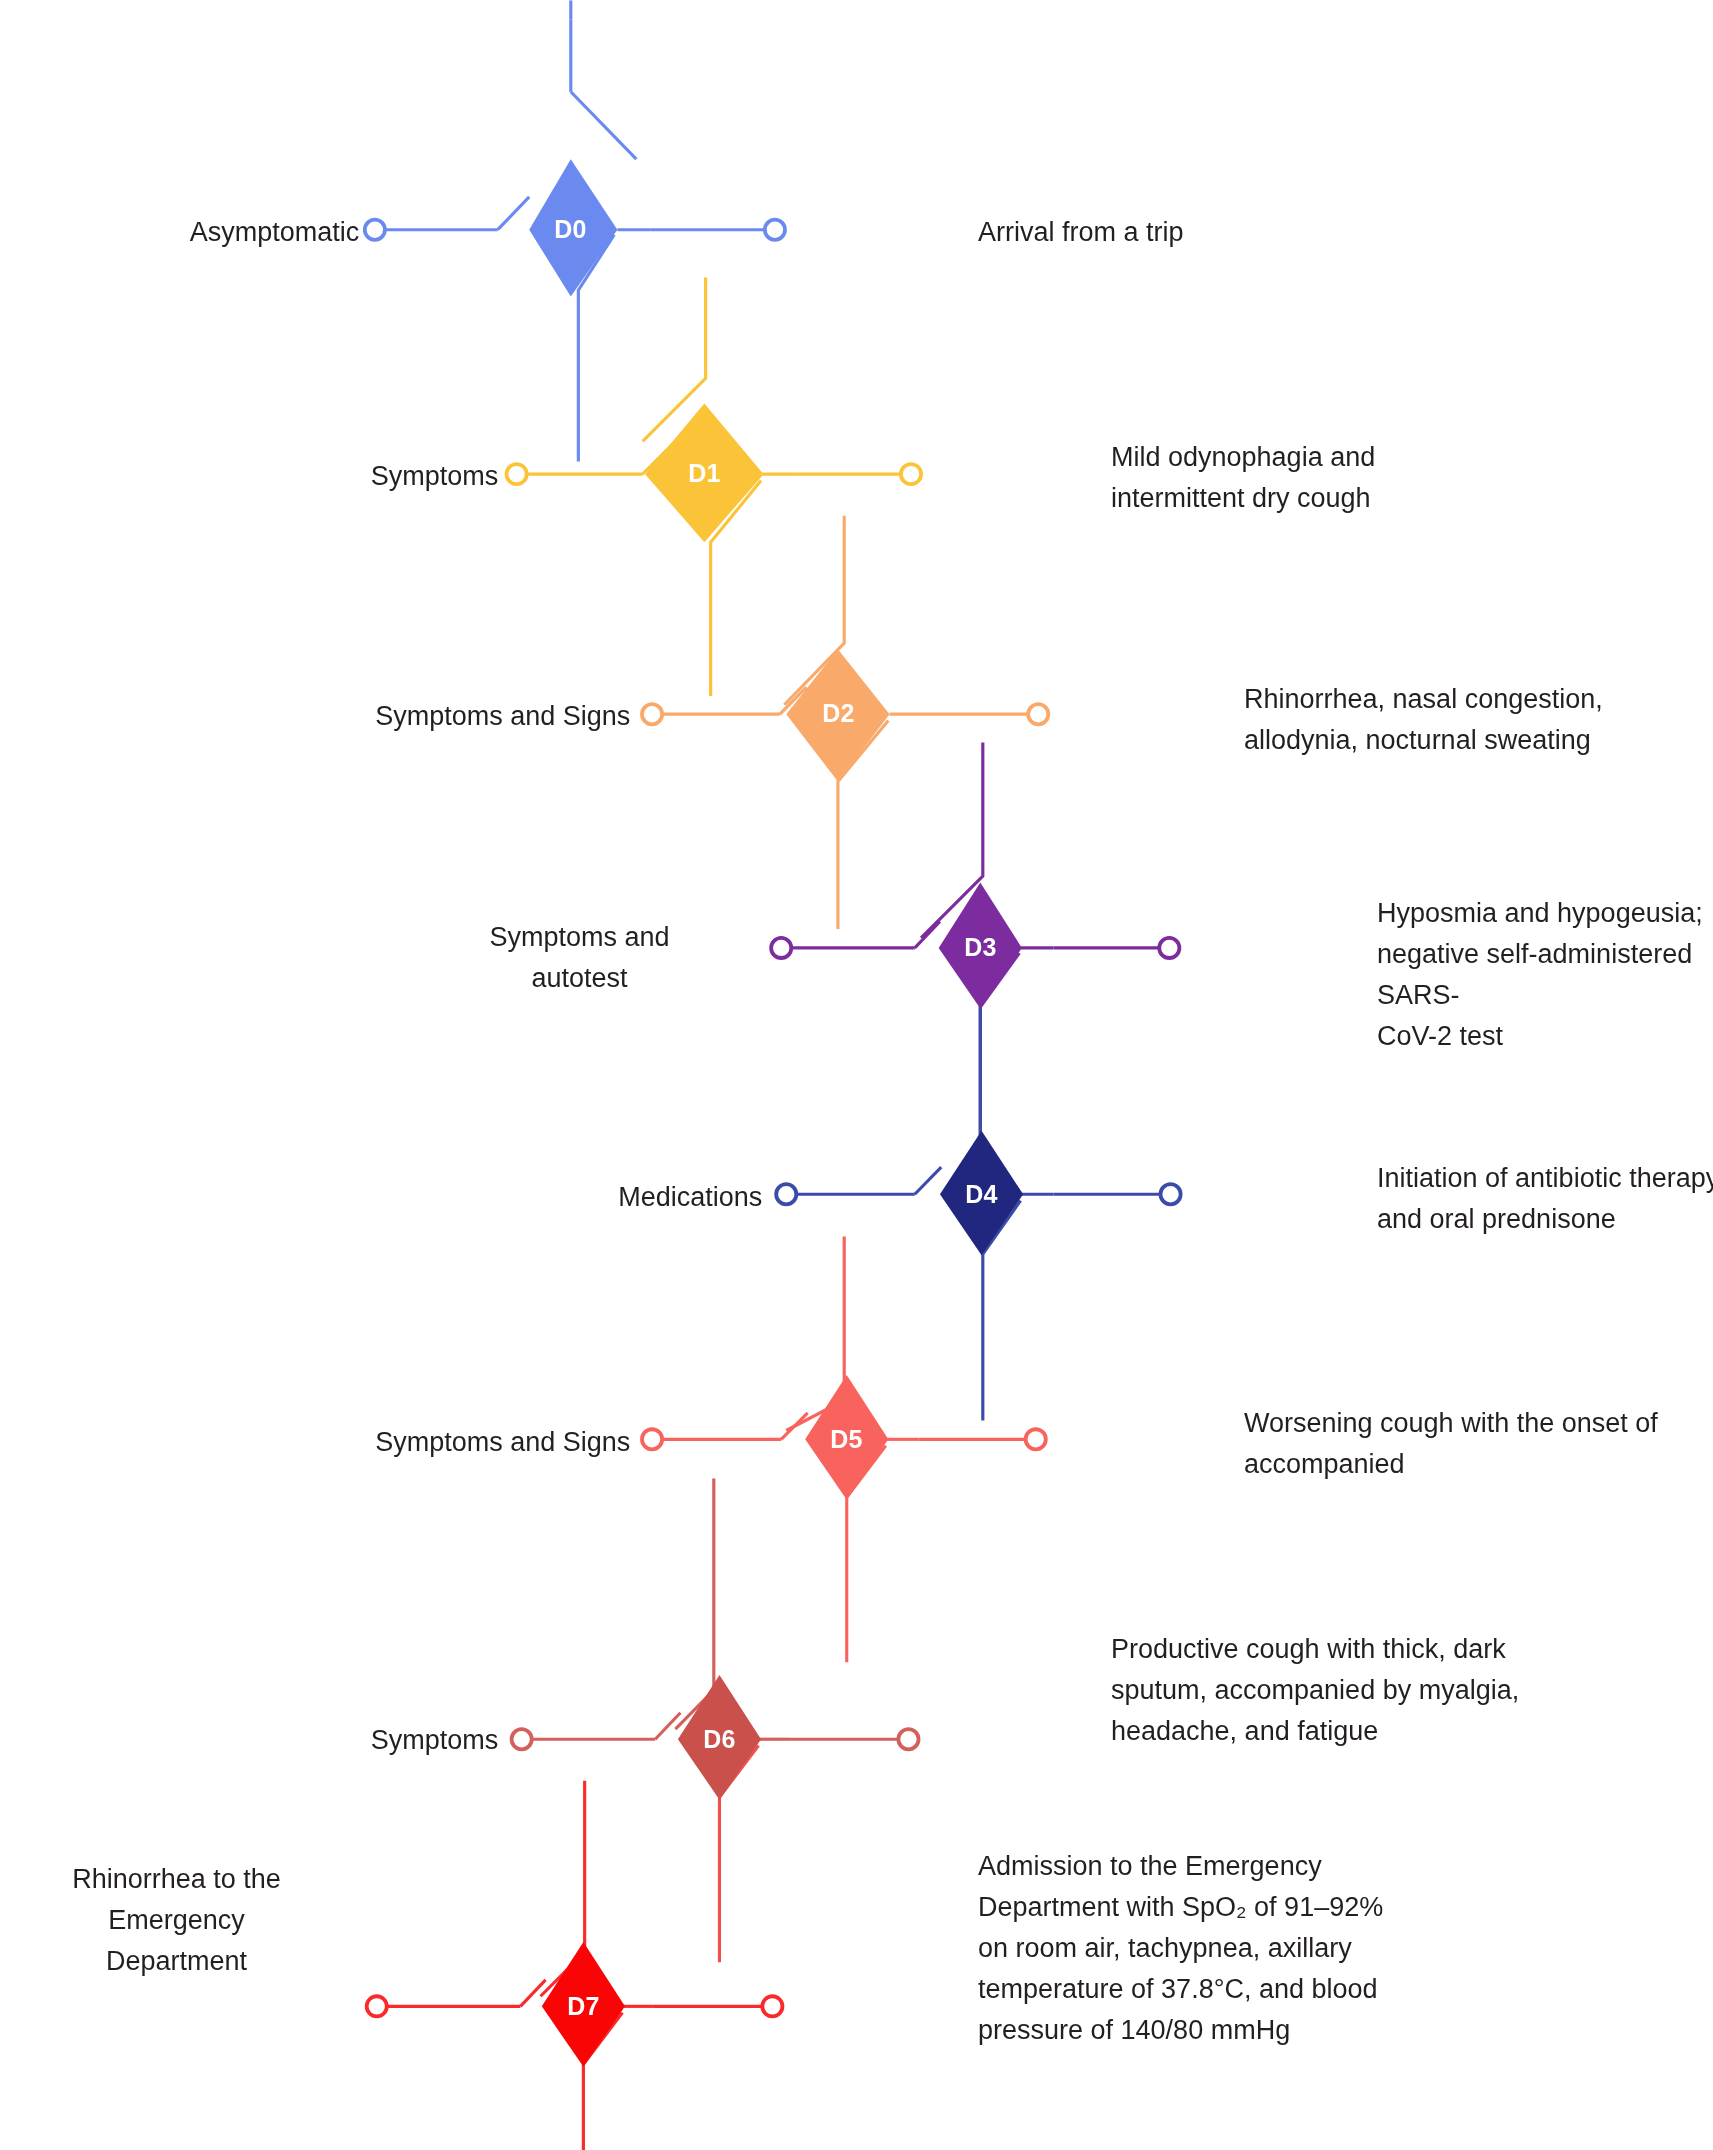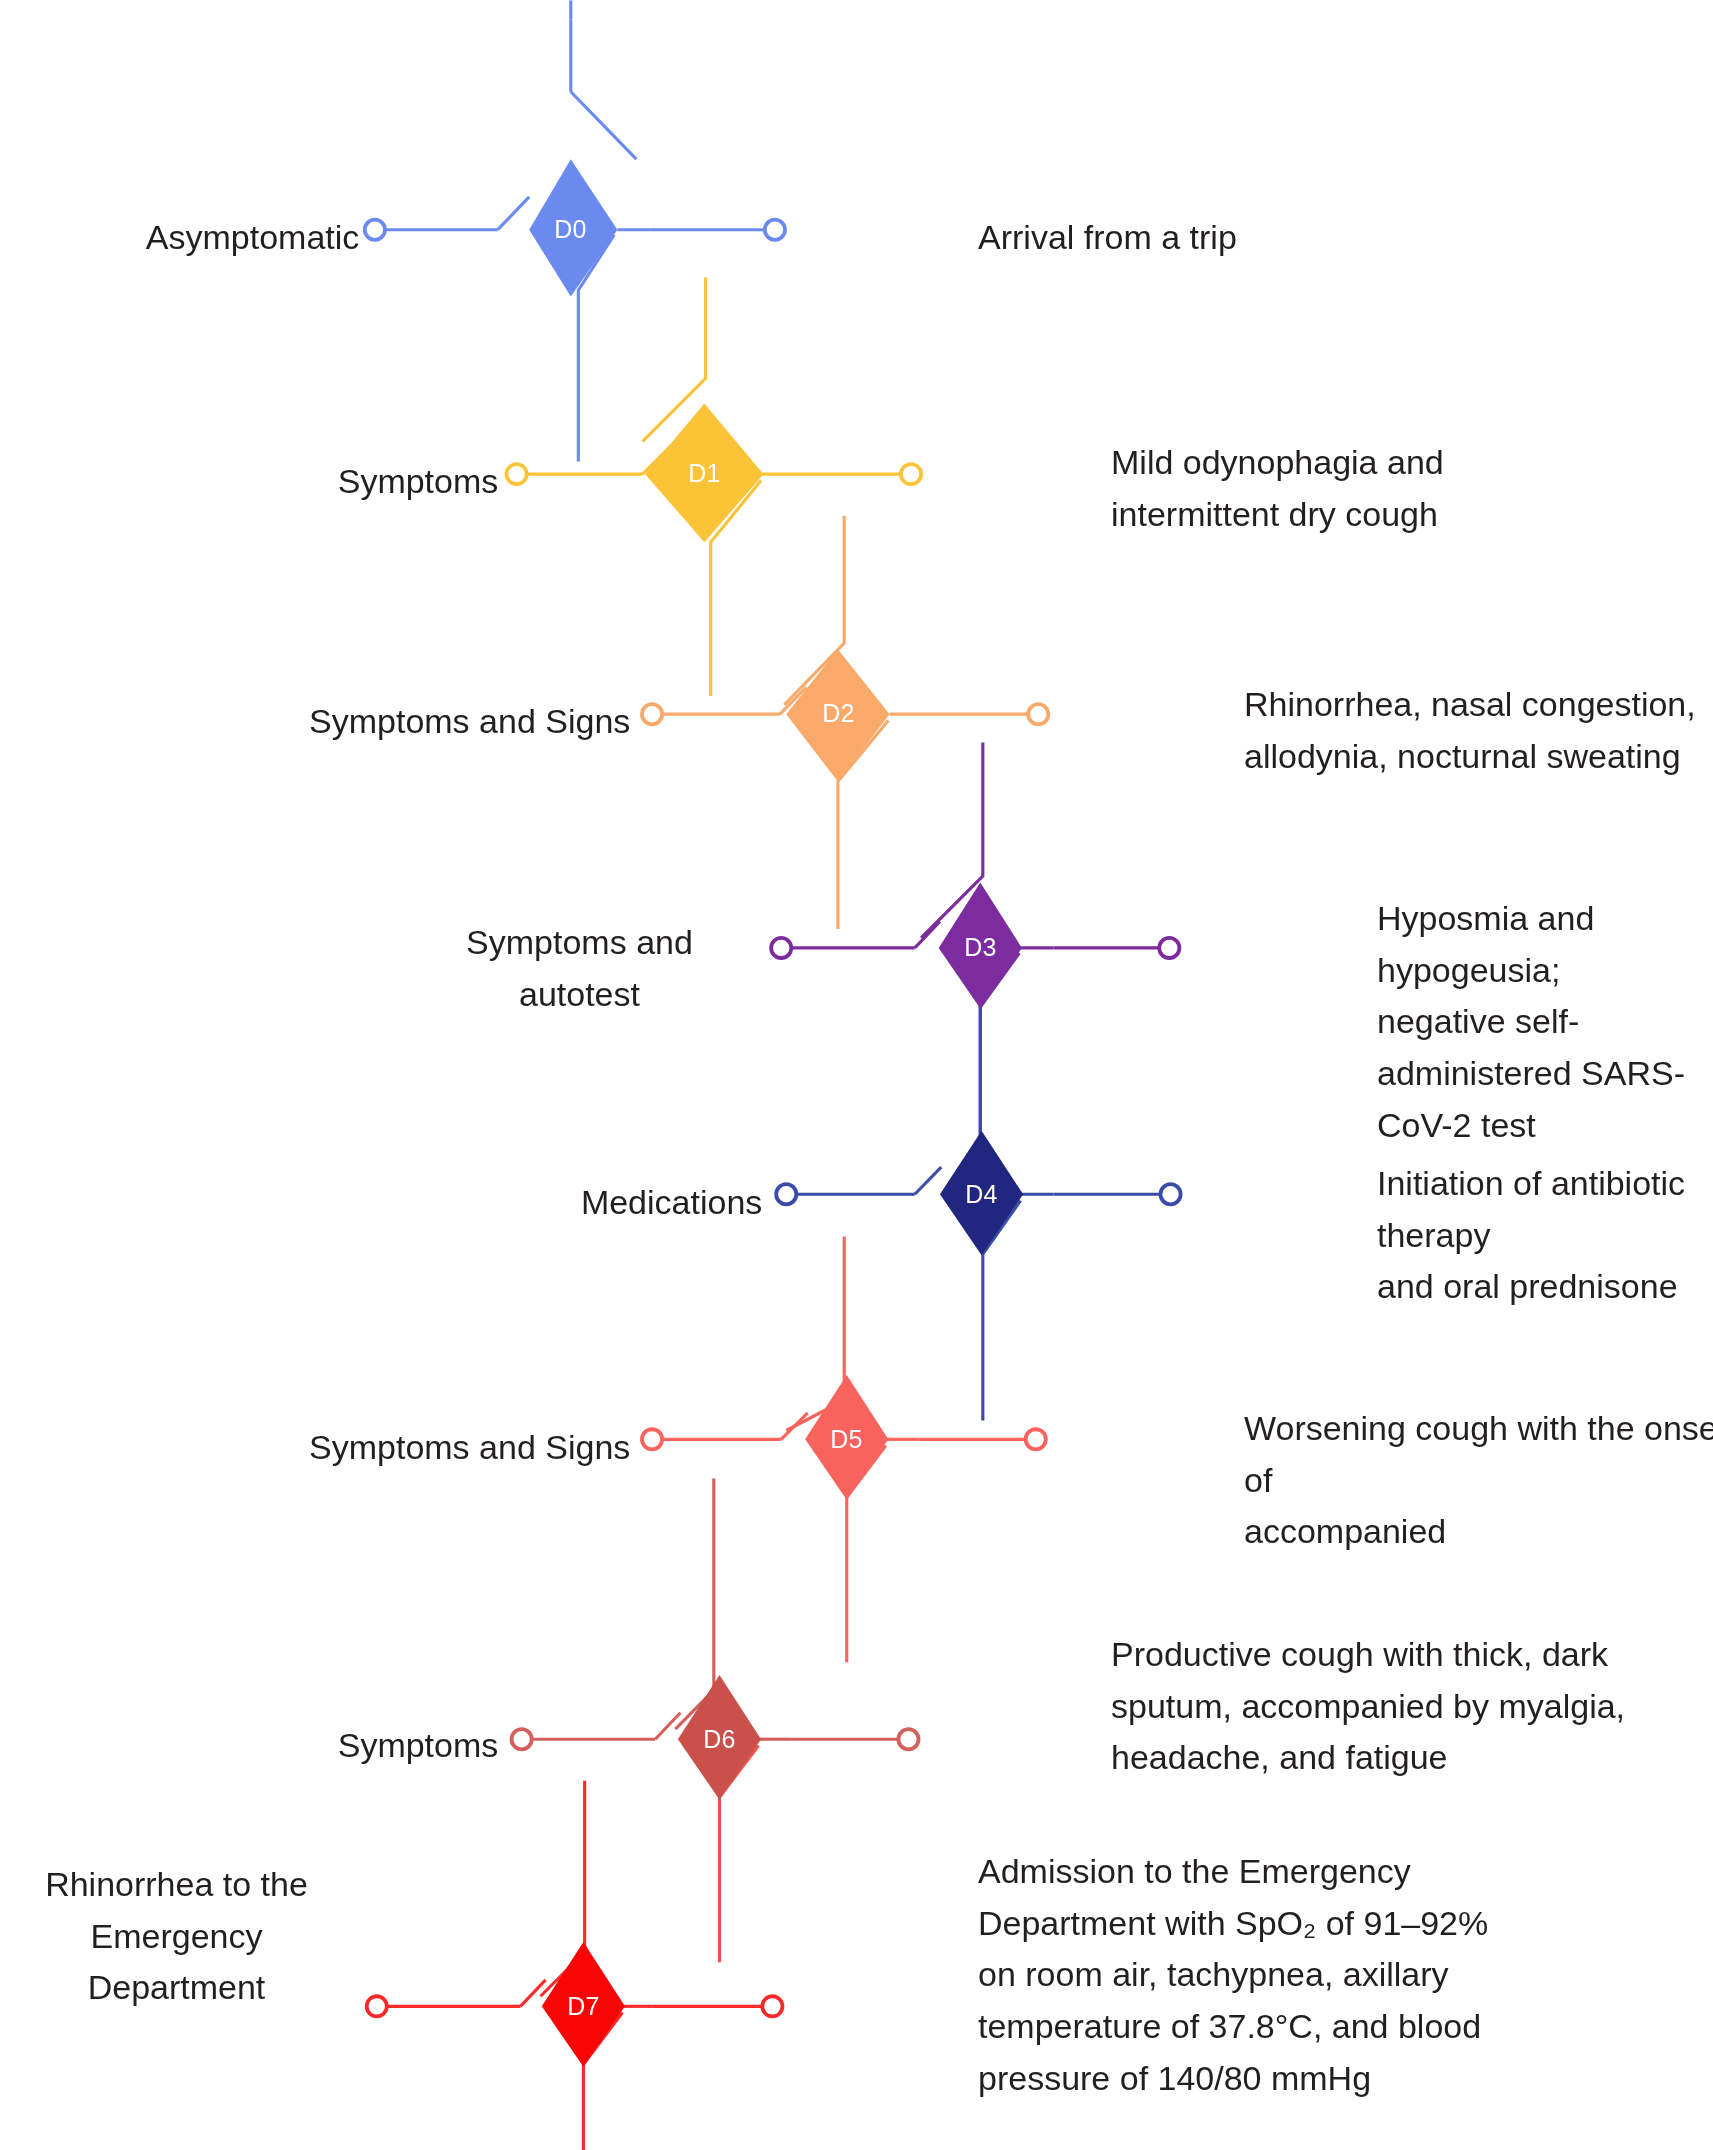--- a/index.html
+++ b/index.html
@@ -23,31 +23,31 @@
   #wire-layer {
     position: absolute;
     left: 0;
     top: 0;
     width: 1713px;
     height: 2151px;
   }
   .node-label {
     position: absolute;
     color: #ffffff;
-    font-weight: normal;
+    font-weight: bold;
     font-size: 25px;
     letter-spacing: 0.3px;
     text-align: center;
     pointer-events: none;
     line-height: 1;
   }
   .side-text {
     position: absolute;
     color: #231f20;
-    font-size: 34px;
+    font-size: 27px;
     line-height: 1.52;
   }
   .left-text {
     text-align: right;
   }
   .left-text.center-align {
     text-align: center;
   }
   .right-text {
     text-align: left;

